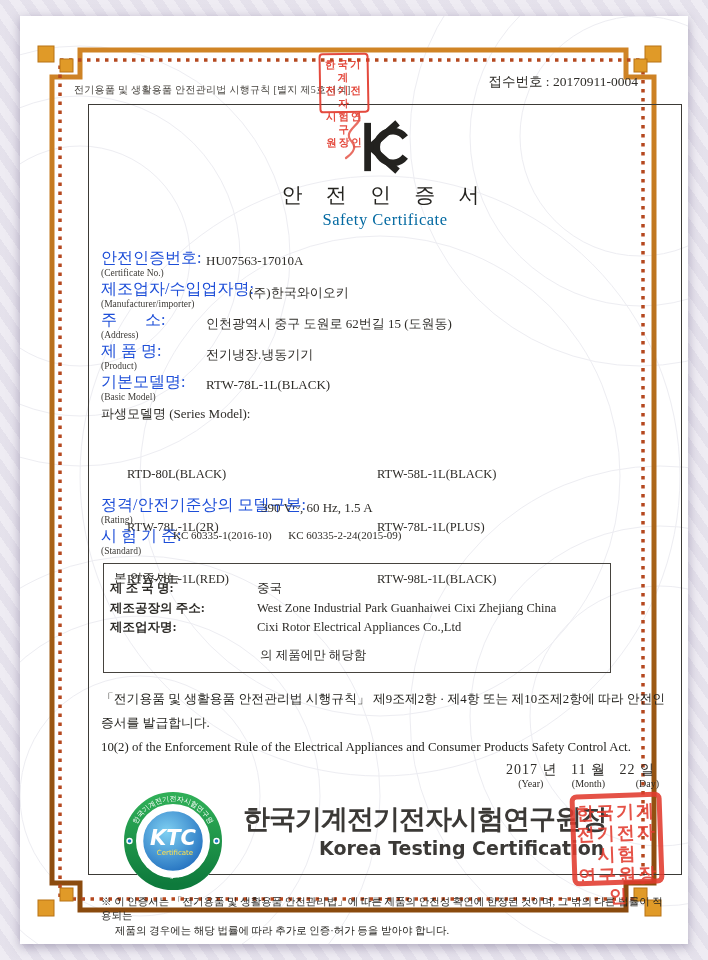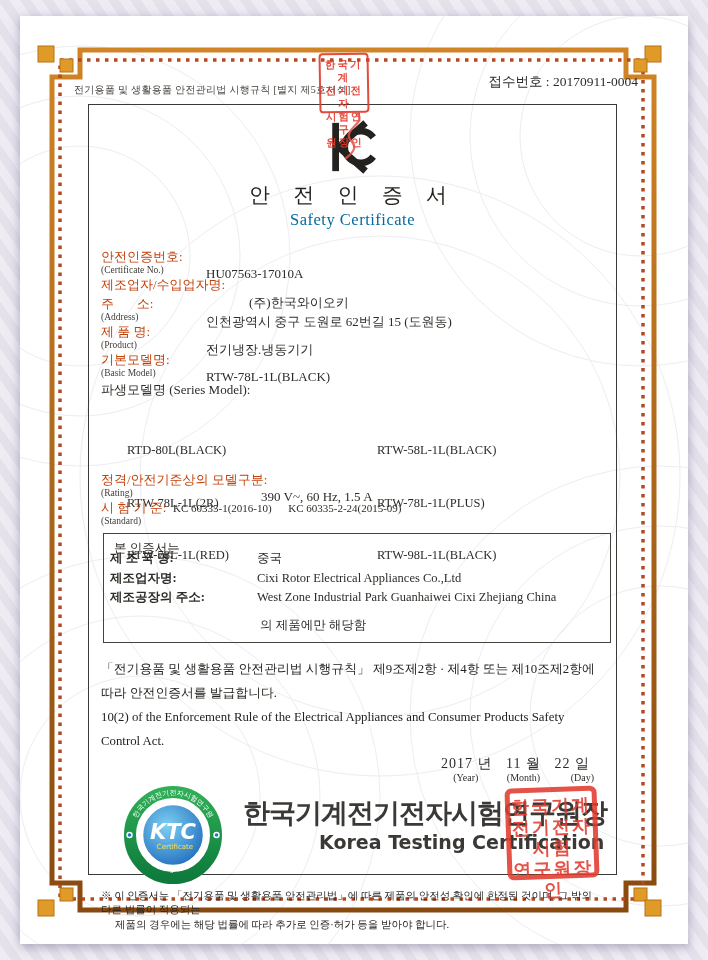--- a/index.html
+++ b/index.html
@@ -15,32 +15,32 @@
   }
   .sheet{position:absolute;left:20px;top:16px;width:668px;height:928px;
     background:#ffffff;box-shadow:0 3px 10px rgba(110,100,135,.5);}
   .watermark{position:absolute;inset:0;pointer-events:none;}
   .frame-svg{position:absolute;left:0;top:0;pointer-events:none;}
   .content{position:absolute;inset:0;}
 
   .form-ref{position:absolute;left:74px;top:83px;font-size:10px;color:#46433e;letter-spacing:.3px;}
   .receipt{position:absolute;right:70px;top:73px;font-size:13.5px;color:#2e2c28;}
 
-  .inner-box{position:absolute;left:88px;top:104px;width:529px;height:771px;
+  .inner-box{position:absolute;left:88px;top:104px;width:594px;height:771px;
     border:1.5px solid #3c3a36;padding:0 12px;box-sizing:border-box;background:transparent;}
 
   .kc-wrap{margin-top:14px;text-align:center;height:56px;}
   .title-ko{margin-top:6px;text-align:center;font-size:21px;letter-spacing:9px;color:#24231f;}
   .title-en{margin-top:1px;text-align:center;font-size:16.5px;color:#0369a1;letter-spacing:.5px;}
 
   .fields{margin-top:18px;}
   .field{position:relative;margin-bottom:1px;}
-  .f-label{font-size:13px;white-space:pre;color:#c2410c;}
+  .f-label{font-size:16px;white-space:pre;color:#1d4ed8;}
   .f-sub{font-size:9.5px;color:#3e3c38;margin-top:-1px;}
-  .f-value{position:absolute;left:105px;top:18px;font-size:13px;white-space:pre;}
+  .f-value{position:absolute;left:105px;top:5px;font-size:13px;white-space:pre;}
   .f-value.wide{left:148px;}
 
   .series-label{font-size:13px;margin-top:3px;}
   .series-cols{position:relative;margin-top:8px;height:52px;}
   .series-col{position:absolute;top:0;font-size:12.5px;line-height:17.5px;white-space:pre;}
   .series-col.c1{left:26px;}
   .series-col.c2{left:276px;}
 
   .rating-row{position:relative;margin-top:12px;}
   .rating-row .f-value{left:160px;}
@@ -159,20 +159,21 @@
 
     <div class="fields">
       <div class="field">
         <div class="f-label">안전인증번호:</div>
         <div class="f-value">HU07563-17010A</div>
         <div class="f-sub">(Certificate No.)</div>
       </div>
       <div class="field">
         <div class="f-label">제조업자/수입업자명:</div>
         <div class="f-value wide">(주)한국와이오키</div>
+        <div class="f-sub">(Manufacturer/importer)</div>
       </div>
       <div class="field">
         <div class="f-label">주       소:</div>
         <div class="f-value">인천광역시 중구 도원로 62번길 15 (도원동)</div>
         <div class="f-sub">(Address)</div>
       </div>
       <div class="field">
         <div class="f-label">제 품 명:</div>
         <div class="f-value">전기냉장.냉동기기</div>
         <div class="f-sub">(Product)</div>
@@ -209,26 +210,26 @@
       <div class="f-sub">(Standard)</div>
     </div>
 
     <div class="scope-box">
       <span class="scope-prefix">본 인증서는</span>
       <div class="scope-row">
         <span class="scope-label">제 조 국 명:</span>
         <span class="scope-value">중국</span>
       </div>
       <div class="scope-row">
+        <span class="scope-label">제조공장의 주소:</span>
+        <span class="scope-value">West Zone Industrial Park Guanhaiwei Cixi Zhejiang China</span>
+      </div>
+      <div class="scope-row">
         <span class="scope-label">제조업자명:</span>
         <span class="scope-value">Cixi Rotor Electrical Appliances Co.,Ltd</span>
-      </div>
-      <div class="scope-row">
-        <span class="scope-label">제조공장의 주소:</span>
-        <span class="scope-value">West Zone Industrial Park Guanhaiwei Cixi Zhejiang China</span>
       </div>
       <div class="scope-suffix">의 제품에만 해당함</div>
     </div>
 
     <div class="statement">
       <div>「전기용품 및 생활용품 안전관리법 시행규칙」 제9조제2항 · 제4항 또는 제10조제2항에 따라 안전인증서를 발급합니다.</div>
       <div>10(2) of the Enforcement Rule of the Electrical Appliances and Consumer Products Safety Control Act.</div>
     </div>
 
     <div class="date-line">

